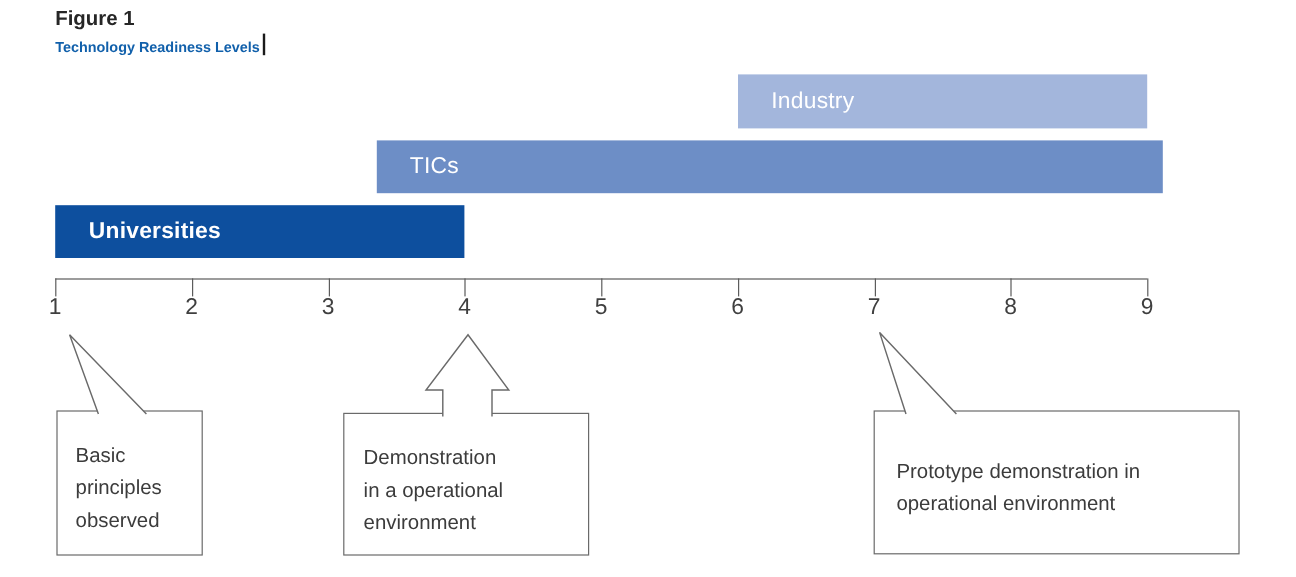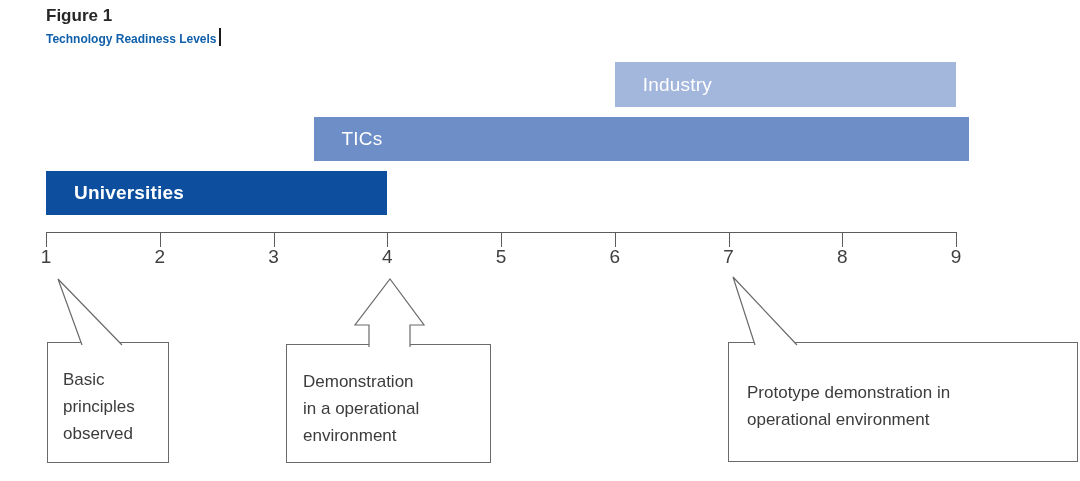--- a/index.html
+++ b/index.html
@@ -20,21 +20,21 @@
   
   #axis-layer{position:absolute;left:0;top:0;width:1080px;height:481px;}
   .axis-line{position:absolute;left:46px;top:232px;width:910px;height:1px;background:#5c5c5c;}
   .tick{position:absolute;top:232px;width:1px;height:15px;background:#5c5c5c;}
   .tick-label{position:absolute;top:246px;width:40px;text-align:center;font-size:19px;color:#3f3f3f;}
   
   .callout{position:absolute;background:#ffffff;border:1px solid #6a6a6a;box-sizing:border-box;
            font-size:17px;line-height:27px;color:#3c3c3c;z-index:1;}
   .callout-1{left:47px;top:342px;width:122px;height:121px;padding:23px 0 0 15px;}
   .callout-2{left:286px;top:344px;width:205px;height:119px;padding:23px 0 0 16px;}
-  .callout-3{left:728px;top:342px;width:350px;height:120px;padding:36px 0 0 18px;}
+  .callout-3{left:728px;top:342px;width:305px;height:120px;padding:36px 0 0 18px;}
   .tails{position:absolute;left:0;top:0;width:1080px;height:481px;z-index:3;pointer-events:none;}
 </style>
 </head>
 <body>
 
 <div class="canvas">
 
   <div class="fig-label">Figure 1</div>
   <div class="fig-title"><span>Technology Readiness Levels</span><span class="caret"></span></div>
 

